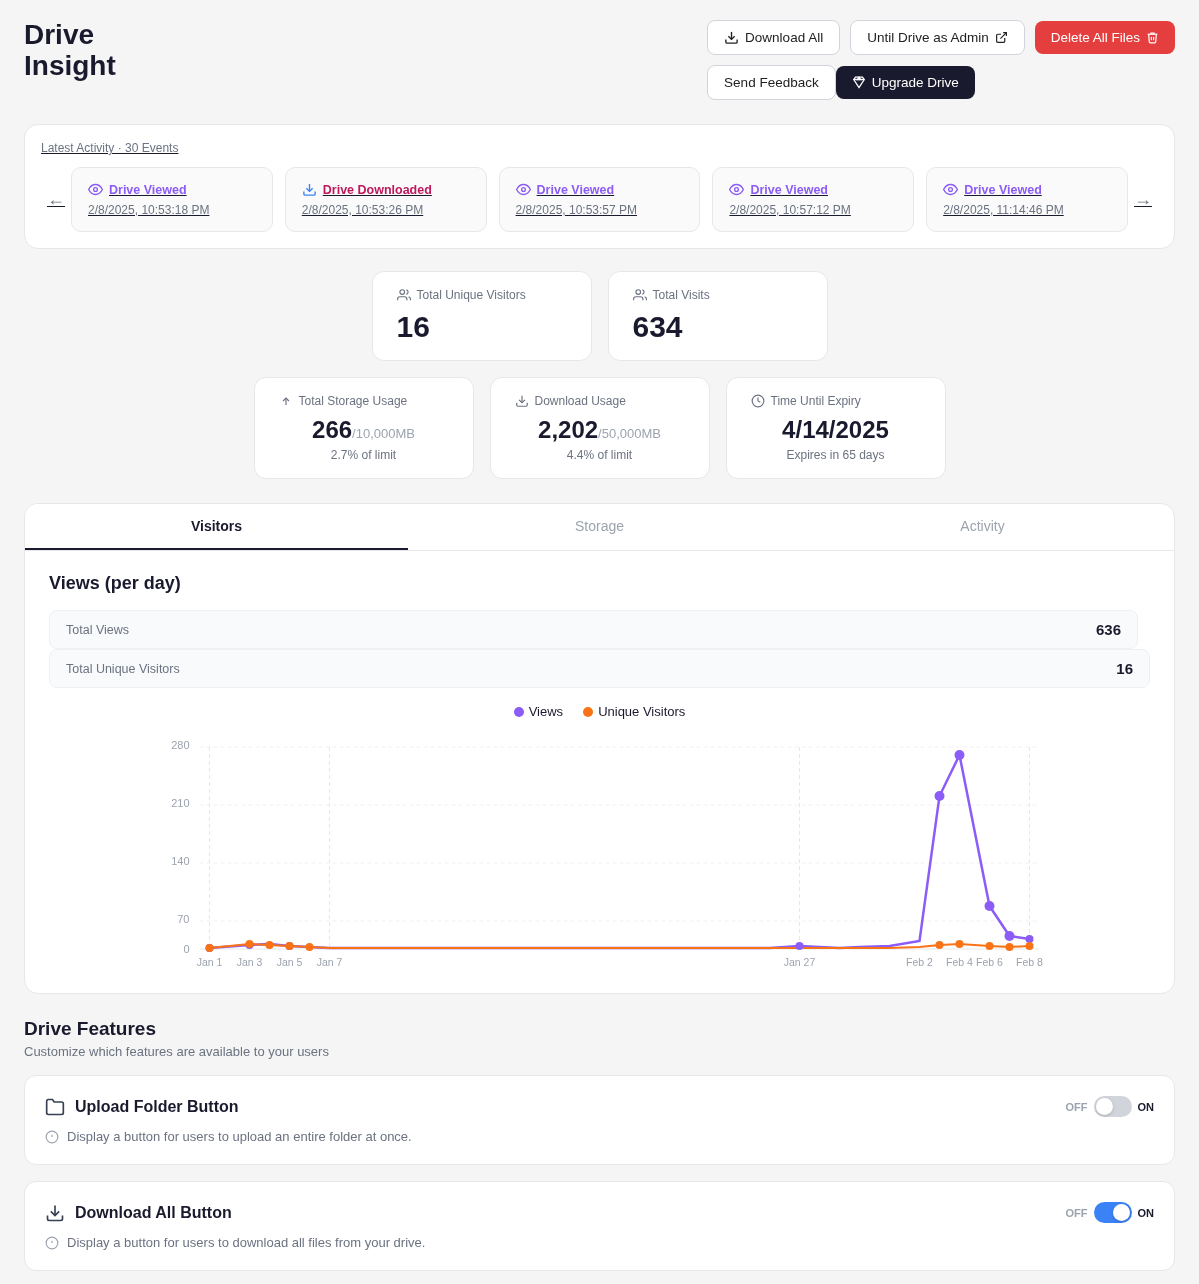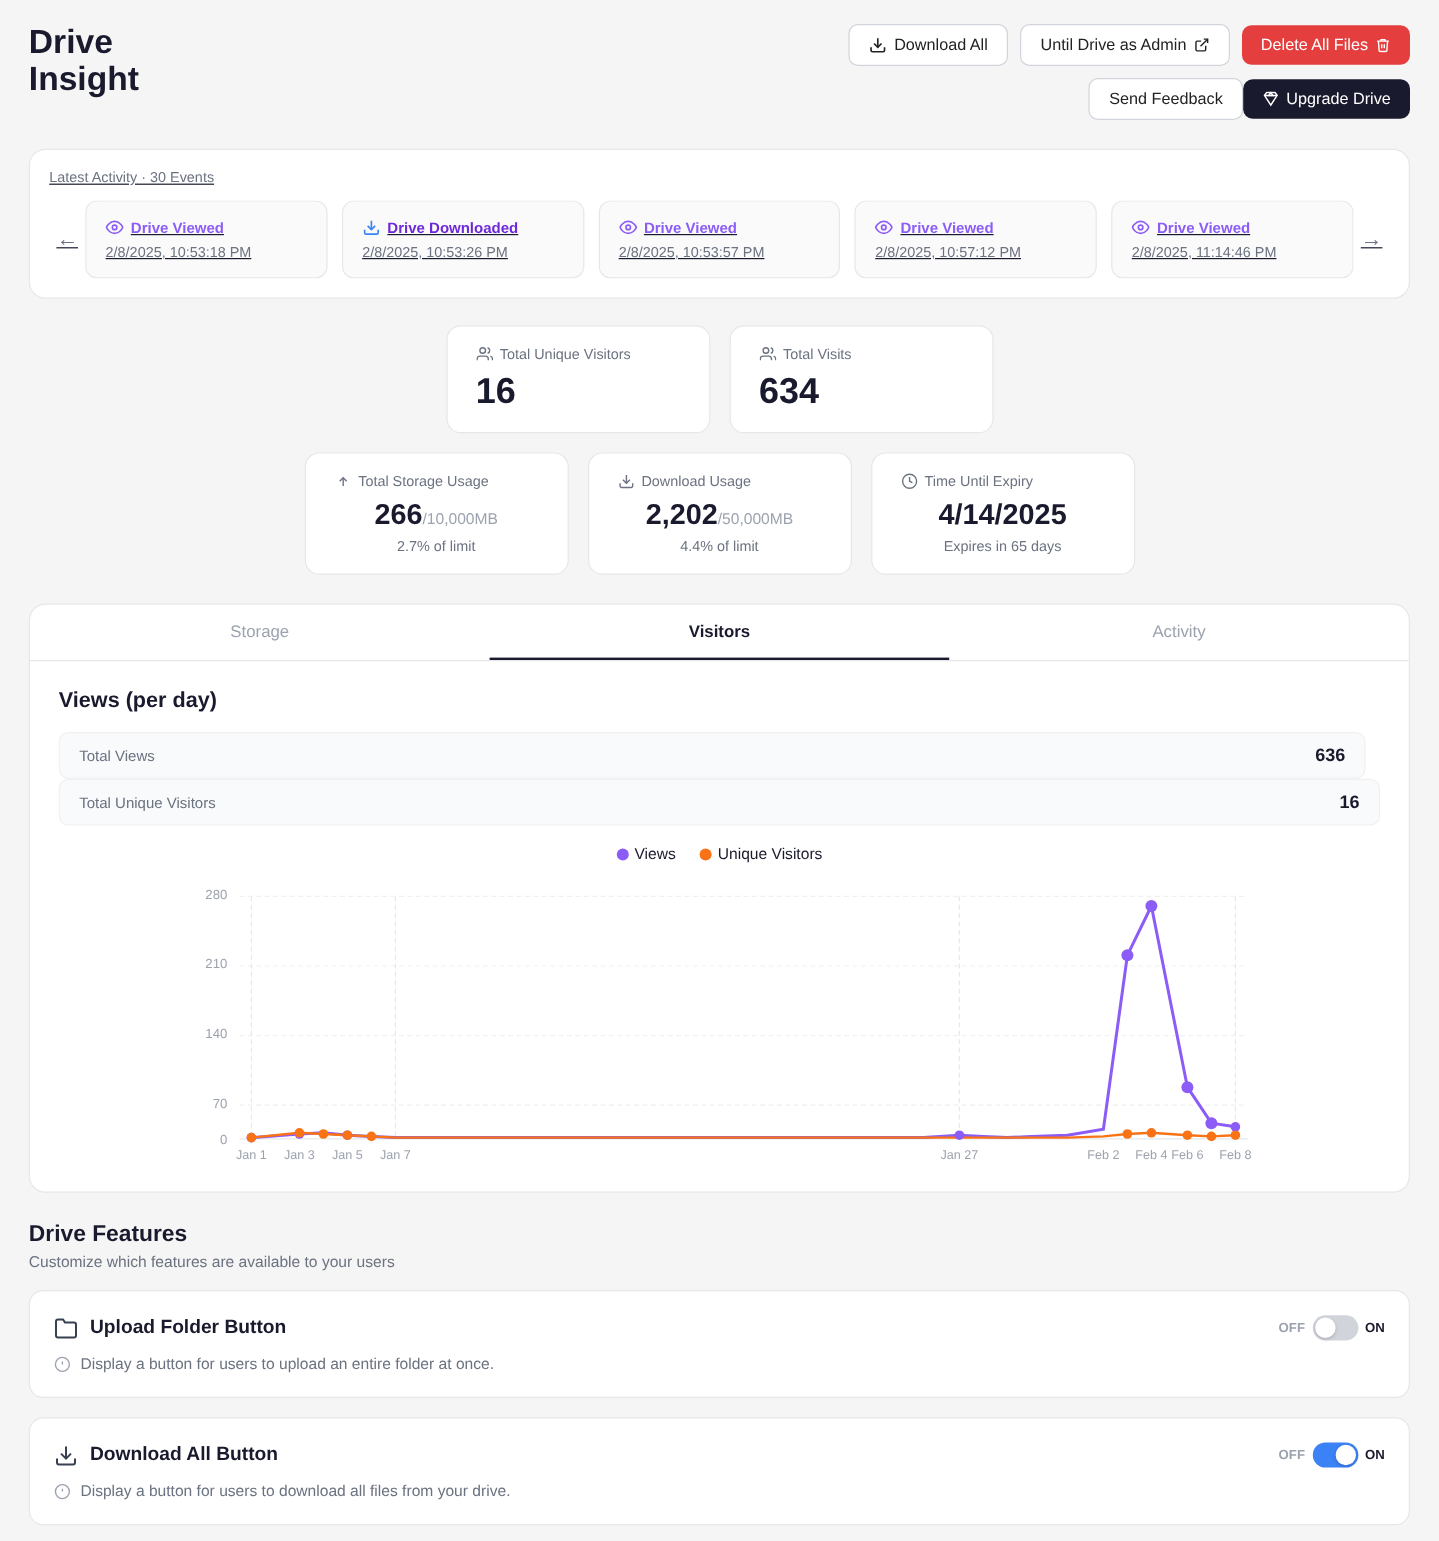--- a/index.html
+++ b/index.html
@@ -2,38 +2,38 @@
 <html><head>
   <meta charset="utf-8">
   <style>
     * { box-sizing: border-box; margin: 0; padding: 0; }
     body { font-family: -apple-system, BlinkMacSystemFont, 'Segoe UI', sans-serif; background: #f5f5f5; color: #1a1a2e; font-size: 14px; }
     .page { max-width: 1199px; margin: 0 auto; padding: 20px 24px; background: #f5f5f5; min-height: 1284px; }
     
     
     .header { display: flex; align-items: flex-start; justify-content: space-between; margin-bottom: 24px; }
     .logo { font-size: 28px; font-weight: 800; color: #1a1a2e; line-height: 1.1; }
-    .header-actions { display: flex; flex-direction: column; gap: 10px; align-items: flex-end; }
+    .header-actions { display: flex; flex-direction: column; gap: 10px; }
     .header-row1 { display: flex; gap: 10px; align-items: center; }
     .header-row2 { display: flex; align-items: center; }
     .btn { padding: 9px 16px; border-radius: 8px; border: 1.5px solid #d1d5db; background: #fff; cursor: pointer; font-size: 13.5px; font-weight: 500; color: #222; display: flex; align-items: center; gap: 6px; white-space: nowrap; }
     .btn-danger { background: #e53e3e; color: #fff; border: none; }
     .btn-dark { background: #1a1a2e; color: #fff; border: none; }
     
     
     .activity-section { background: #fff; border-radius: 14px; border: 1.5px solid #e5e7eb; padding: 16px; margin-bottom: 22px; position: relative; overflow: hidden; text-decoration: underline; }
     .activity-label { font-size: 12px; color: #6b7280; margin-bottom: 12px; font-weight: 500; }
     .activity-cards-wrapper { display: flex; align-items: center; gap: 0; }
     .activity-nav { background: none; border: none; cursor: pointer; color: #6b7280; font-size: 18px; padding: 6px; flex-shrink: 0; }
     .activity-cards { display: flex; gap: 12px; overflow: hidden; flex: 1; }
     .activity-card { background: #fafafa; border: 1.5px solid #e5e7eb; border-radius: 10px; padding: 14px 16px; min-width: 185px; flex: 1; }
     .activity-card-type { font-size: 12.5px; font-weight: 600; color: #4b5563; display: flex; align-items: center; gap: 6px; margin-bottom: 6px; }
     .activity-card-time { font-size: 12px; color: #6b7280; }
     .icon-eye { color: #8b5cf6; }
-    .icon-download-act { color: #6d28d9; align-items: center; }
+    .icon-download-act { color: #be185d; align-items: center; }
     
     
     .stats-row { display: flex; justify-content: center; gap: 16px; margin-bottom: 16px; }
     .stats-row2 { display: flex; justify-content: center; gap: 16px; margin-bottom: 24px; text-align: center; }
     .stat-card { background: #fff; border: 1.5px solid #e5e7eb; border-radius: 12px; padding: 16px 24px; min-width: 220px; }
     .stat-card-title { font-size: 12px; color: #6b7280; display: flex; align-items: center; gap: 6px; margin-bottom: 8px; }
     .stat-card-value { font-size: 30px; font-weight: 800; color: #1a1a2e; }
     .stat-card-sub { font-size: 12px; color: #6b7280; margin-top: 4px; }
     .stat-card-value-sm { font-size: 24px; font-weight: 800; color: #1a1a2e; }
     .stat-unit { font-size: 13px; font-weight: 400; color: #9ca3af; }
@@ -258,22 +258,22 @@
           </svg>
         <span>Time Until Expiry</span>
       </div>
       <div class="stat-card-value-sm">4/14/2025</div>
       <div class="stat-card-sub">Expires in 65 days</div>
     </div>
   </div>
 
   <div class="tabs-section">
     <div class="tabs-header">
+      <div class="tab active">Visitors</div>
       <div class="tab">Storage</div>
-      <div class="tab active">Visitors</div>
       <div class="tab">Activity</div>
     </div>
     <div class="tab-content">
       <div class="chart-title">Views (per day)</div>
       <div class="chart-stats">
         <div class="chart-stat">
           <span class="chart-stat-label">Total Views</span>
           <span class="chart-stat-val">636</span>
         </div>
         <div class="chart-stat">

